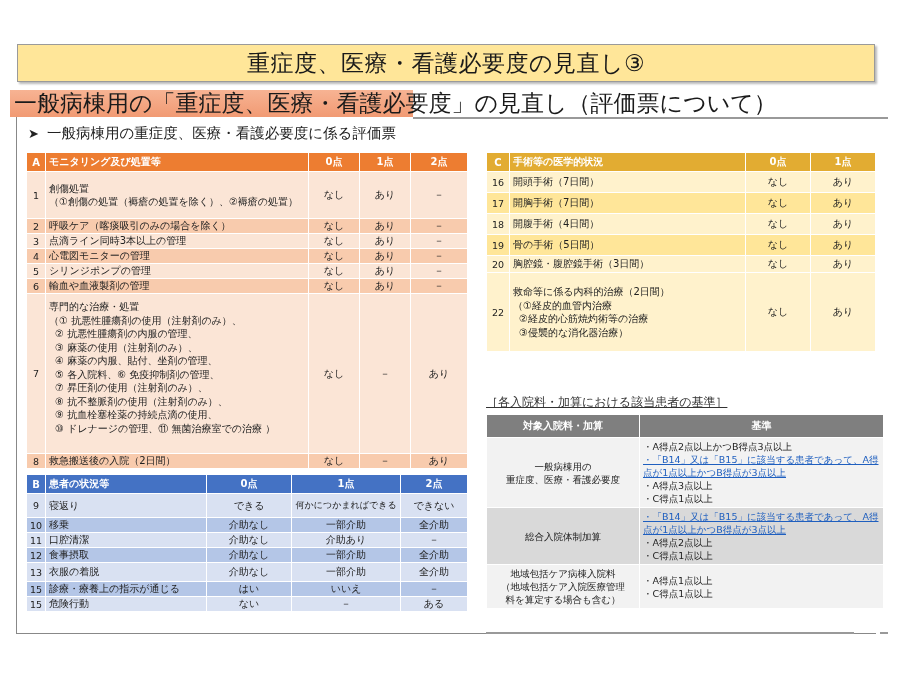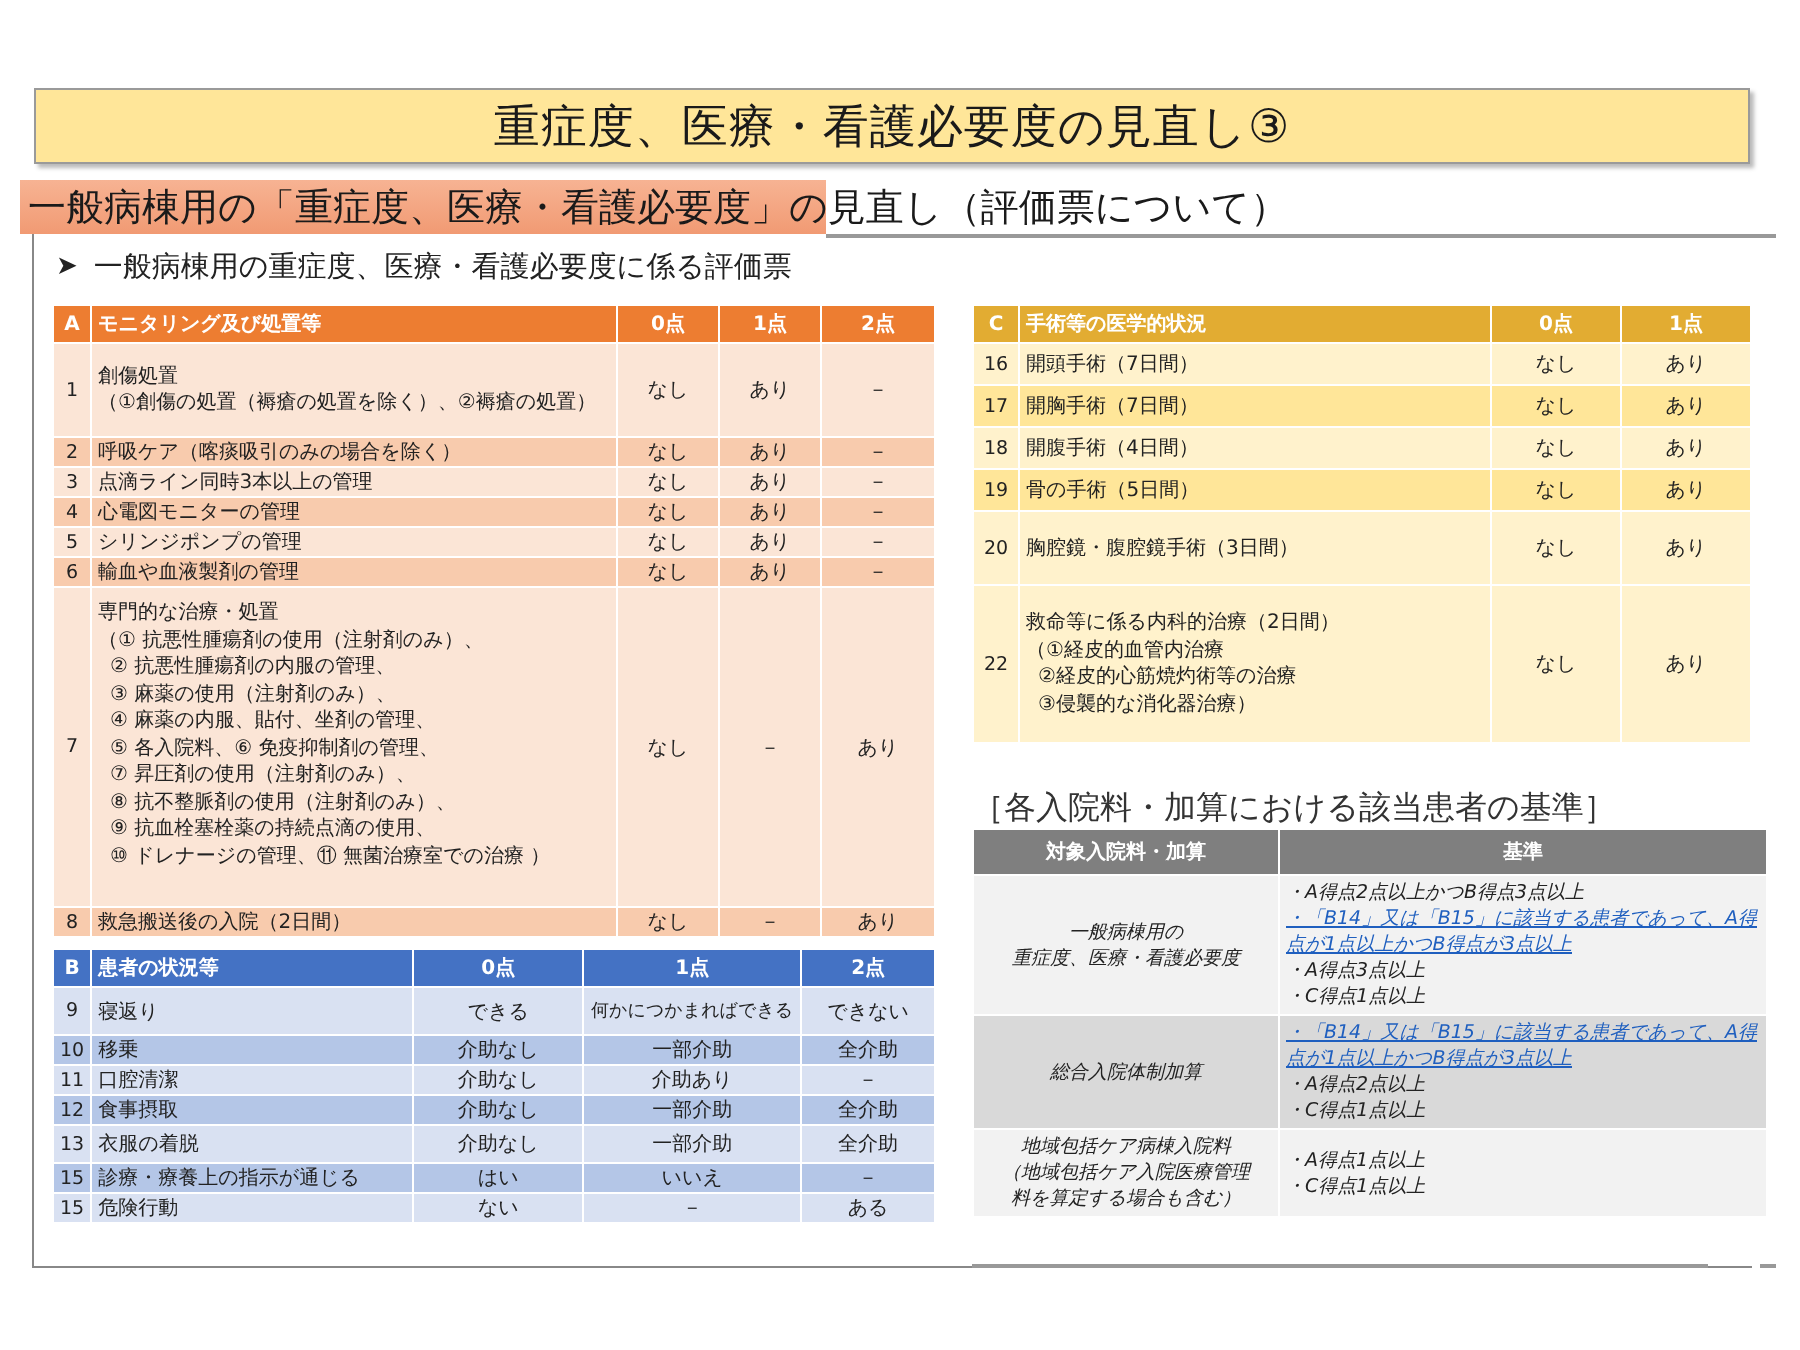--- a/index.html
+++ b/index.html
@@ -10,21 +10,21 @@
     position: absolute; left: 17px; top: 44px; width: 858px; height: 38px;
     background: #ffe699; border: 1px solid #9a9a9a;
     box-shadow: 2px 2px 2px #bbbbbb;
     display: flex; align-items: center; justify-content: center;
     font-size: 23px; color: #1a1a1a; letter-spacing: 0.5px;
   }
   .subtitle-bar {
     position: absolute; left: 10px; top: 90px; width: 403px; height: 27px;
     background: #f4a582; background: linear-gradient(#f7b393, #f19a73);
     display: flex; align-items: center; padding-left: 4px;
-    font-size: 19px; color: #1a1a1a; white-space: nowrap;
+    font-size: 23px; color: #1a1a1a; white-space: nowrap;
   }
   .content-frame {
     position: absolute; left: 16px; top: 117px; width: 860px; height: 517px;
     border-left: 1.5px solid #888; border-bottom: 1.5px solid #888;
   }
   .frame-topline {
     position: absolute; left: 413px; top: 117px; width: 475px; height: 1.5px; background: #999;
   }
   .section-heading {
     position: absolute; left: 28px; top: 124px; font-size: 14.5px; color: #222;
@@ -51,29 +51,29 @@
   .tblB tr.r-light td { background: #d9e1f2; }
   .tblB tr.r-dark td { background: #b4c6e7; }
 
   
   .tblC { position: absolute; left: 486px; top: 152px; width: 390px; }
   .tblC .hdr th { background: #e2ac32; }
   .tblC tr.r-light td { background: #fff2cc; }
   .tblC tr.r-dark td { background: #ffe699; }
 
   .criteria-heading {
-    position: absolute; left: 486px; top: 394px; font-size: 16px; color: #333;
+    position: absolute; left: 486px; top: 394px; font-size: 12px; color: #333; text-decoration: underline;
   }
   .tblD { position: absolute; left: 486px; top: 414px; width: 398px; font-size: 9.5px; }
   .tblD .hdr th { background: #7f7f7f; height: 22px; color: #fff; text-align: center; }
   .tblD td.target { text-align: center; width: 152px; }
   .tblD tr.r1 td { background: #f2f2f2; }
   .tblD tr.r2 td { background: #d9d9d9; }
   .tblD tr.r3 td { background: #f2f2f2; }
-  .tblD .line { display: block; line-height: 13px; font-style: italic; }
+  .tblD .line { display: block; line-height: 13px; }
   .tblD .link { color: #1f5fbf; text-decoration: underline; }
 
   .multi { line-height: 13.5px; padding: 3px 3px; }
   .multi span { display: block; }
   .multi .sub { padding-left: 6px; }
 
   .bottom-line {
     position: absolute; left: 486px; top: 632px; width: 368px; height: 1.5px; background: #999;
   }
   .bottom-tick { position: absolute; left: 880px; top: 632px; width: 8px; height: 1.5px; background: #999; }
@@ -279,21 +279,21 @@
     <td>開腹手術（4日間）</td>
     <td class="ctr">なし</td>
     <td class="ctr">あり</td>
   </tr>
   <tr class="r-dark" style="height:20px">
     <td class="num">19</td>
     <td>骨の手術（5日間）</td>
     <td class="ctr">なし</td>
     <td class="ctr">あり</td>
   </tr>
-  <tr class="r-light" style="height:36px">
+  <tr class="r-light" style="height:16px">
     <td class="num">20</td>
     <td>胸腔鏡・腹腔鏡手術（3日間）</td>
     <td class="ctr">なし</td>
     <td class="ctr">あり</td>
   </tr>
   <tr class="r-light" style="height:78px">
     <td class="num">22</td>
     <td class="multi">
       <span>救命等に係る内科的治療（2日間）</span>
       <span>（①経皮的血管内治療</span>

